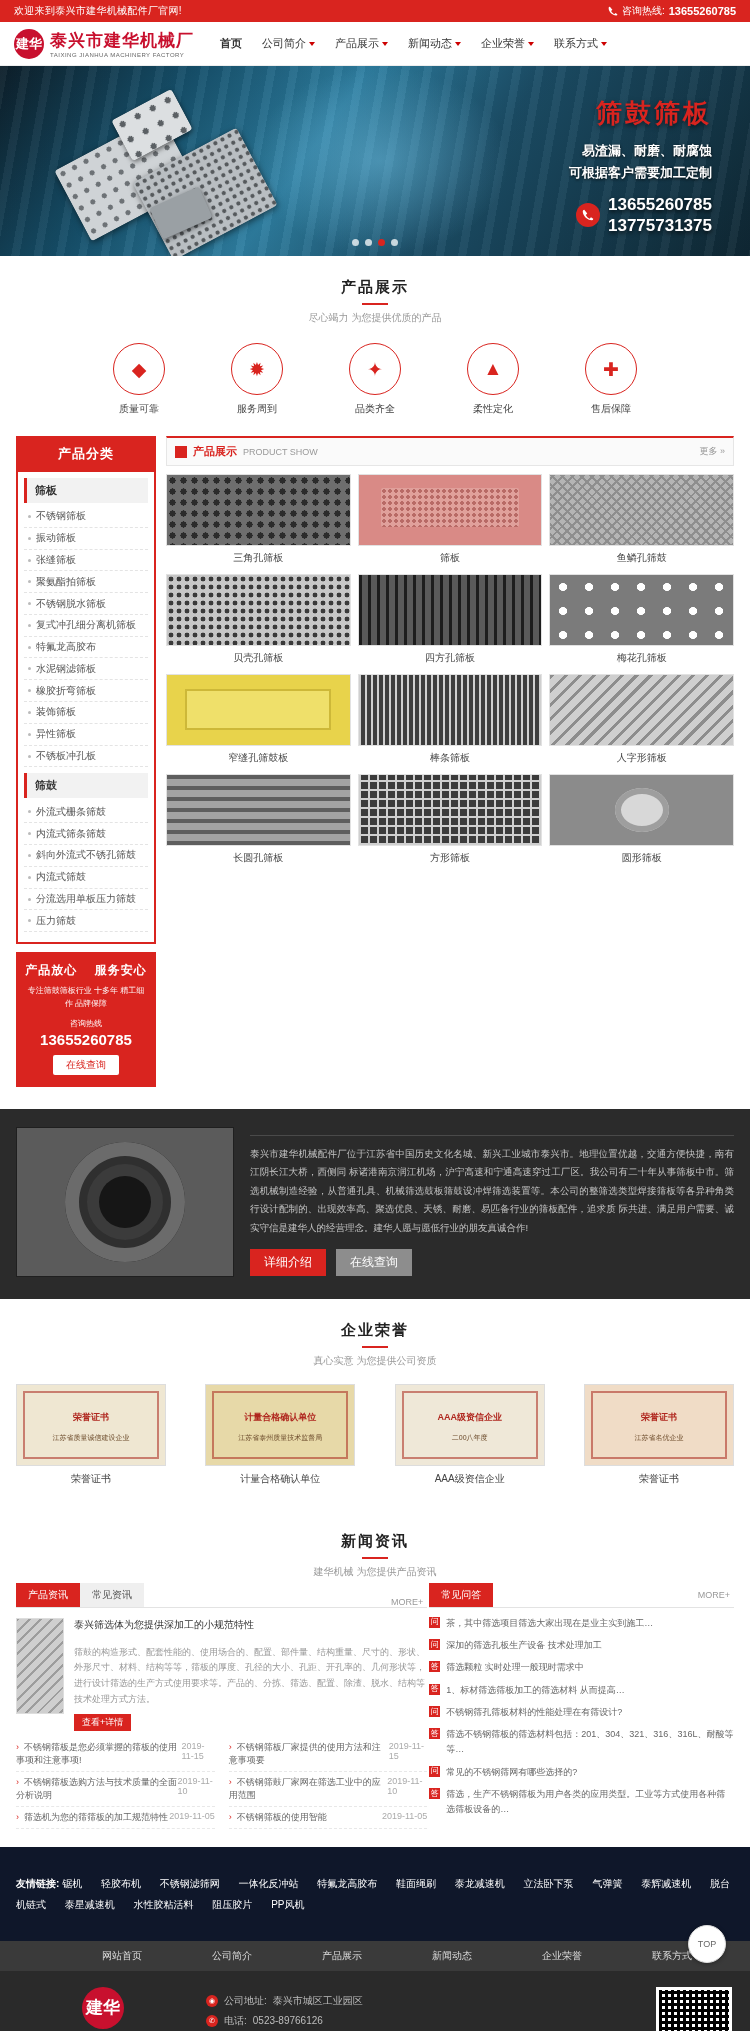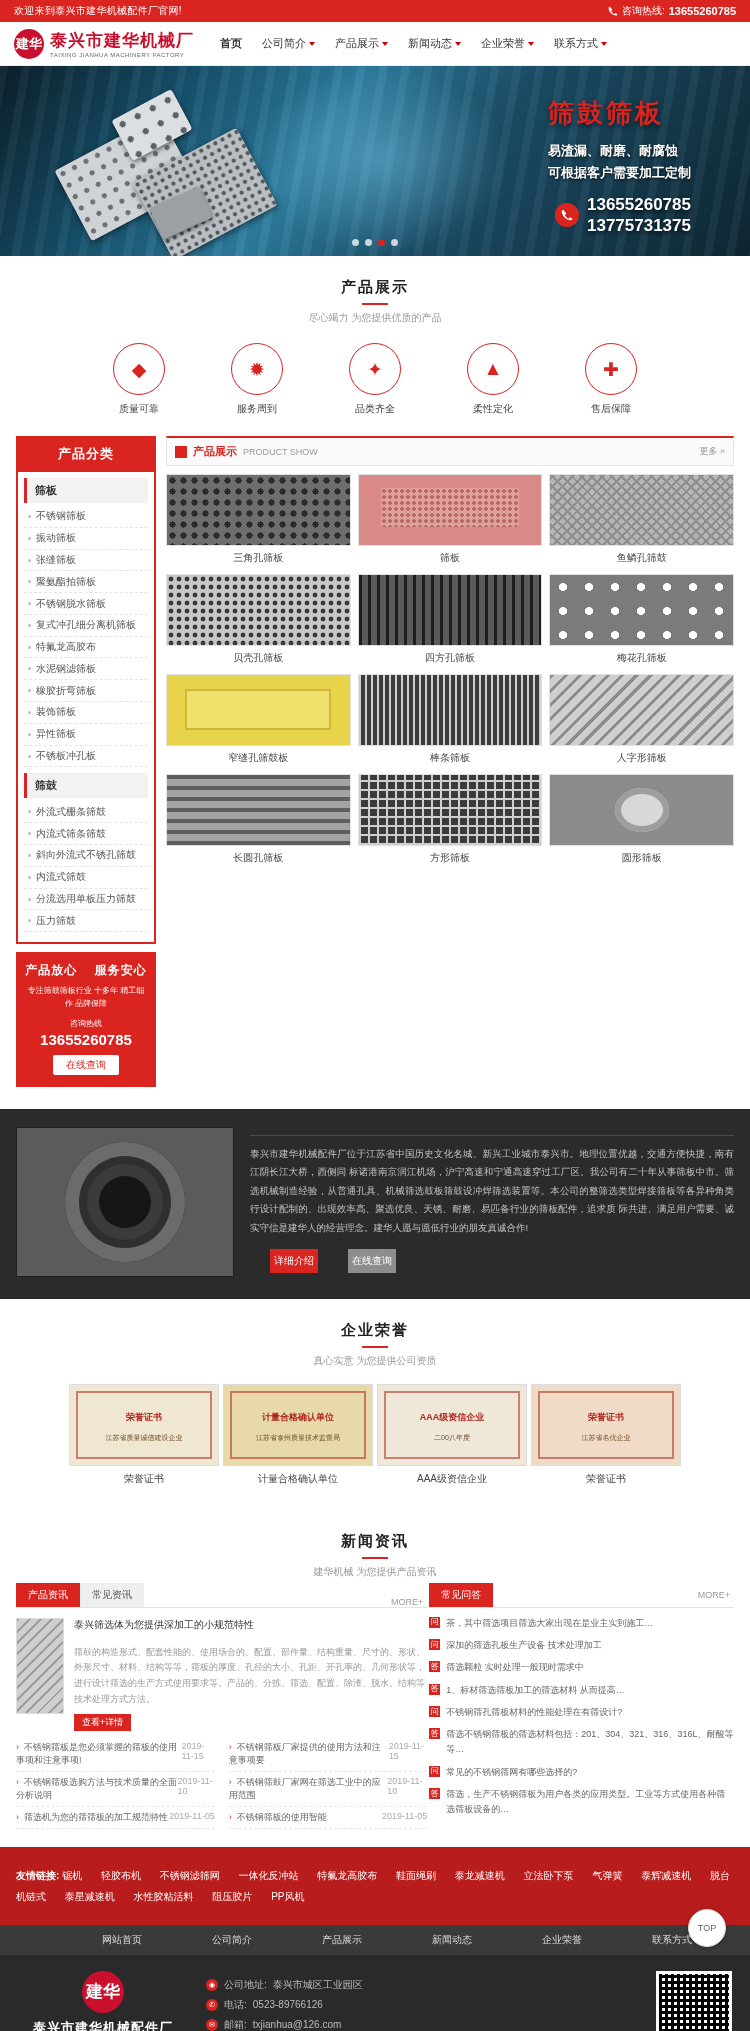--- a/index.html
+++ b/index.html
@@ -38,21 +38,21 @@
     background: #cfd3d6; box-shadow: 0 2px 6px rgba(0,0,0,.5);
     background-image: radial-gradient(#6d7276 2.6px, transparent 2.8px); background-size: 13px 13px; }
   .plate-b { left: 146px; top: 84px; width: 118px; height: 88px; transform: rotate(-28deg);
     background: #b9bec2; box-shadow: 0 2px 6px rgba(0,0,0,.5);
     background-image: radial-gradient(#55595c 2px, transparent 2.2px); background-size: 8px 8px; }
   .plate-c { left: 118px; top: 36px; width: 68px; height: 46px; transform: rotate(-28deg);
     background: #dcdfe1; box-shadow: 0 2px 5px rgba(0,0,0,.5);
     background-image: radial-gradient(#5b6064 3px, transparent 3.2px); background-size: 17px 17px; }
   .plate-d { left: 154px; top: 130px; width: 54px; height: 34px; transform: rotate(-24deg);
     background: #9aa0a4; border-radius: 3px; box-shadow: 0 2px 5px rgba(0,0,0,.5); }
-  .b-text { position: absolute; right: 59px; top: 30px; color: #fff; }
+  .b-text { position: absolute; right: 38px; top: 30px; text-align: right; color: #fff; }
   .b-title { font-size: 26px; font-weight: bold; color: #d9241f; letter-spacing: 3px; text-shadow: 0 2px 5px rgba(0,0,0,.6); }
   .b-sub { margin-top: 9px; font-size: 13px; line-height: 1.7; font-weight: bold; text-shadow: 0 1px 3px rgba(0,0,0,.8); }
   .b-phones { margin-top: 10px; display: flex; align-items: center; justify-content: flex-end; gap: 8px; }
   .b-circ { width: 24px; height: 24px; border-radius: 50%; background: #d9241f; color: #fff; display: flex; align-items: center; justify-content: center; font-size: 12px; }
   .b-nums { font-size: 17px; font-weight: bold; line-height: 1.25; color: #fff; text-shadow: 0 2px 4px rgba(0,0,0,.8); }
   .dots { position: absolute; bottom: 10px; left: 0; right: 0; display: flex; justify-content: center; gap: 6px; }
   .dot { width: 7px; height: 7px; border-radius: 50%; background: rgba(255,255,255,.75); }
   .dot.on { background: #d9241f; }
 
   
@@ -119,25 +119,25 @@
   .about-img { width: 218px; height: 150px; background: #5b5b5b; position: relative; border: 1px solid #1f1f1f; overflow: hidden; }
   .about-img .ring { position: absolute; left: 50%; top: 50%; transform: translate(-50%,-50%); width: 120px; height: 120px; border-radius: 50%; background: #3b3b3b; box-shadow: inset 0 0 0 14px #6b6b6b, inset 0 0 0 22px #2f2f2f; }
   .about-img .ring::after { content: ""; position: absolute; left: 50%; top: 50%; transform: translate(-50%,-50%); width: 52px; height: 52px; border-radius: 50%; background: #161616; }
   .about-txt { flex: 1; }
   .about-head { display: flex; align-items: baseline; gap: 8px; }
   .about-head h3 { font-size: 14px; color: #fff; letter-spacing: 1px; }
   .about-head .en { font-size: 9px; color: #999; letter-spacing: 1px; }
   .about-rule { width: 100%; height: 1px; background: #4a4a4a; margin: 8px 0 9px; }
   .about-body { font-size: 9.5px; line-height: 1.95; color: #c3c3c3; text-align: justify; }
   .about-btns { margin-top: 12px; display: flex; gap: 10px; }
-  .about-btns .b { font-size: 10px; padding: 5px 4px; color: #fff; background: #d9241f; margin-left: 20px; }
+  .about-btns .b { font-size: 12px; padding: 5px 14px; color: #fff; background: #d9241f; }
   .about-btns .b.alt { background: #8d8d8d; }
 
   
-  .honors { display: flex; justify-content: center; gap: 4px; padding: 16px 0 24px; }
+  .honors { display: flex; justify-content: space-between; gap: 4px; padding: 16px 16px 24px; }
   .honor { width: 150px; text-align: center; }
   .honor .img { height: 82px; border: 1px solid #ddd; position: relative; overflow: hidden; }
   .h1 { background: #efe7d2; }
   .h2 { background: #e7d9a8; }
   .h3 { background: #efe8d8; }
   .h4 { background: #f0dcc6; }
   .honor .img .inner { position: absolute; inset: 6px; border: 2px solid rgba(170,40,30,.55); }
   .honor .img .txt { position: absolute; left: 0; right: 0; top: 26px; font-size: 9px; color: #b0271f; font-weight: bold; }
   .honor .img .txt2 { position: absolute; left: 0; right: 0; top: 48px; font-size: 7px; color: #6b4a2a; }
   .honor .cap { font-size: 10px; color: #444; padding-top: 6px; }
@@ -161,21 +161,21 @@
   .news-list li .d { color: #aaa; }
   .two-col-lists { display: flex; gap: 14px; }
   .two-col-lists > ul { flex: 1; }
   .faq-head { display: flex; align-items: center; border-bottom: 1px solid #e3e3e3; }
   .faq-head .tab { background: #d9241f; color: #fff; }
   .faq-list { list-style: none; padding-top: 8px; }
   .faq-list li { display: flex; gap: 6px; font-size: 9px; color: #666; line-height: 1.7; padding-bottom: 7px; }
   .qmark { flex: none; width: 11px; height: 11px; background: #d9241f; color: #fff; font-size: 8px; display: flex; align-items: center; justify-content: center; margin-top: 1px; }
 
   
-  .links { background: #b91c1c; color: #fff; padding: 18px 16px; font-size: 10px; line-height: 2.1; }
+  .links { background: #0f172a; color: #fff; padding: 26px 16px; font-size: 10px; line-height: 2.1; }
   .links .lead { font-weight: bold; }
   .links a { color: #fff; text-decoration: none; margin-right: 16px; }
 
   
   .fnav { background: #3a3a3a; color: #ddd; height: 30px; display: flex; align-items: center; justify-content: center; gap: 26px; font-size: 10px; position: relative; }
   .fnav a { color: #ddd; text-decoration: none; margin-left: 44px; }
   .top-btn { position: absolute; right: 24px; top: -16px; width: 38px; height: 38px; border-radius: 50%; background: #fff; border: 1px solid #ddd; color: #666; font-size: 9px; display: flex; align-items: center; justify-content: center; box-shadow: 0 1px 4px rgba(0,0,0,.3); }
 
   
   .footer { background: #2a2a2a; color: #bdbdbd; padding: 16px 18px 10px; display: flex; gap: 18px; align-items: flex-start; }

